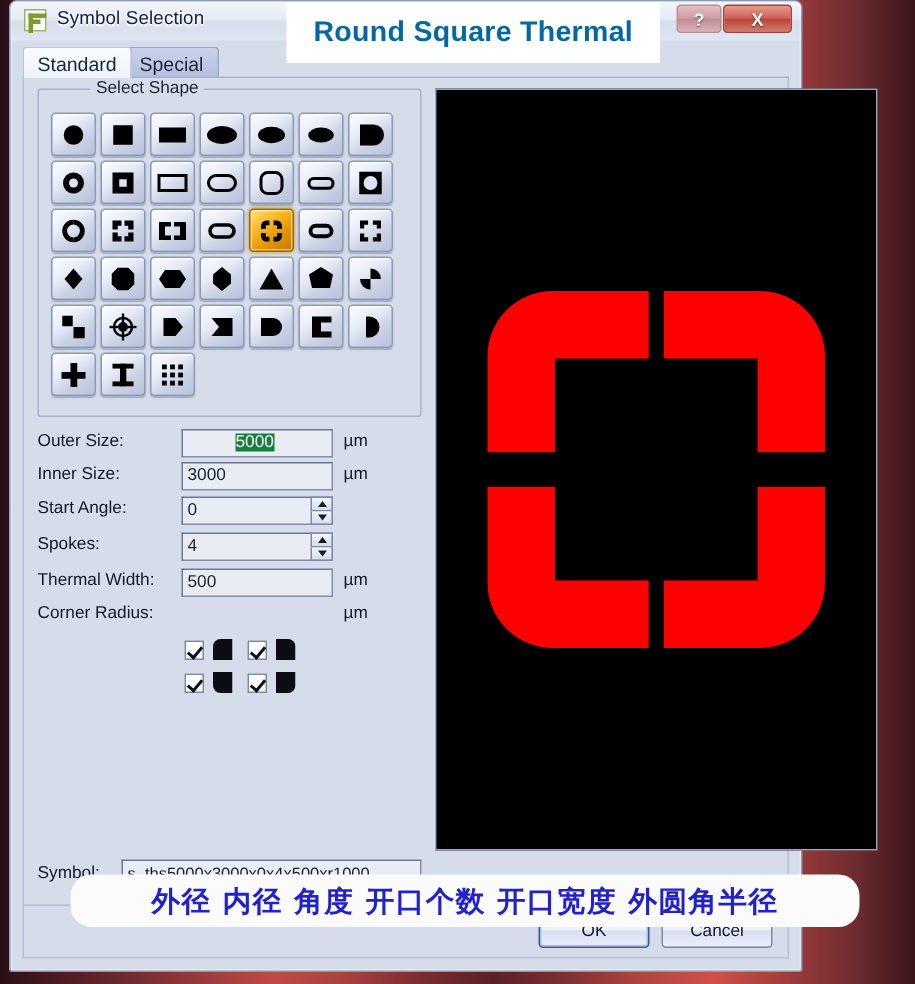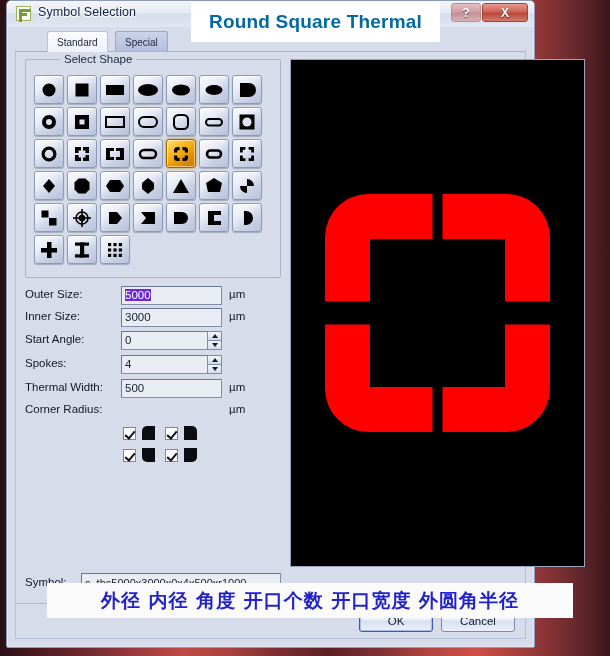--- a/index.html
+++ b/index.html
@@ -84,26 +84,25 @@
   }
 
   
   .tabstrip {
     position: absolute; left: 8px; top: 30px; right: 8px; height: 21px;
   }
   .tab {
     position: absolute; top: 0;
     height: 21px;
     padding: 0 9px;
-    font-size: 10px; color: #1b2438;
+    font-size: 13px; color: #1b2438;
     display: flex; align-items: center;
     border: 1px solid #9aa8c4;
     border-bottom: none;
     border-radius: 3px 3px 0 0;
-    margin-left: 32px;
   }
   .tab.standard {
     left: 0;
     background: linear-gradient(180deg,#fafcff 0%, #eef2fa 100%);
     border-color: #b9c3d8;
     z-index: 2;
   }
   .tab.special {
     left: 68px;
     background: linear-gradient(180deg,#cbd2ea 0%, #b3bddd 100%);
@@ -170,21 +169,21 @@
     background: #e9ecf3;
     border: 1px solid #828ea8;
     border-top-color: #6b7894;
     border-left-color: #6b7894;
     font-size: 11.5px; color: #15202e;
     padding: 1px 3px;
     line-height: 15px;
     white-space: nowrap; overflow: hidden;
   }
   .txtbox .sel-text {
-    background: #6d28d9; color: #ffffff;
+    background: #15803d; color: #ffffff; margin-left: 32px;
   }
   .spin {
     position: absolute; left: 96px; top: 0;
     width: 101px; height: 19px;
     background: #e9ecf3;
     border: 1px solid #828ea8;
     border-top-color: #6b7894;
     border-left-color: #6b7894;
     font-size: 11.5px; color: #15202e;
     padding: 1px 3px;
@@ -291,20 +290,21 @@
     position: absolute;
     left: 47px; top: 583px;
     width: 526px; height: 35px;
     background: #fbfbfb;
     display: flex; align-items: center; justify-content: center;
     font-size: 19px; font-weight: bold; color: #2222cc;
     font-family: "DejaVu Sans", sans-serif;
     letter-spacing: 1px;
     white-space: nowrap;
     z-index: 50;
+    border-radius: 14px;
   }
 </style>
 </head>
 <body>
 
 <div id="root">
 
   <div class="window">
 
     <div class="titlebar">

